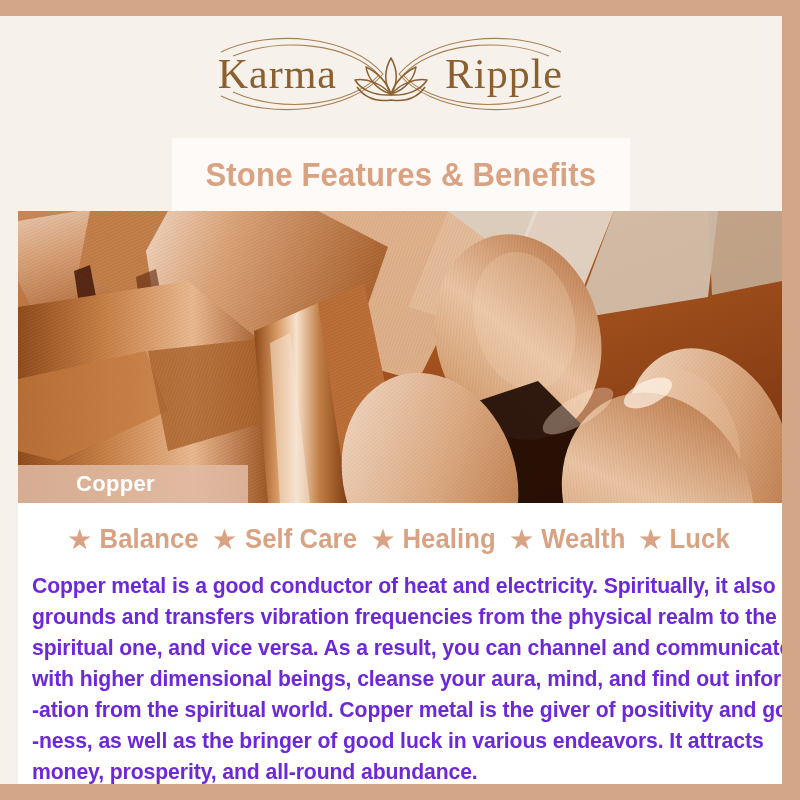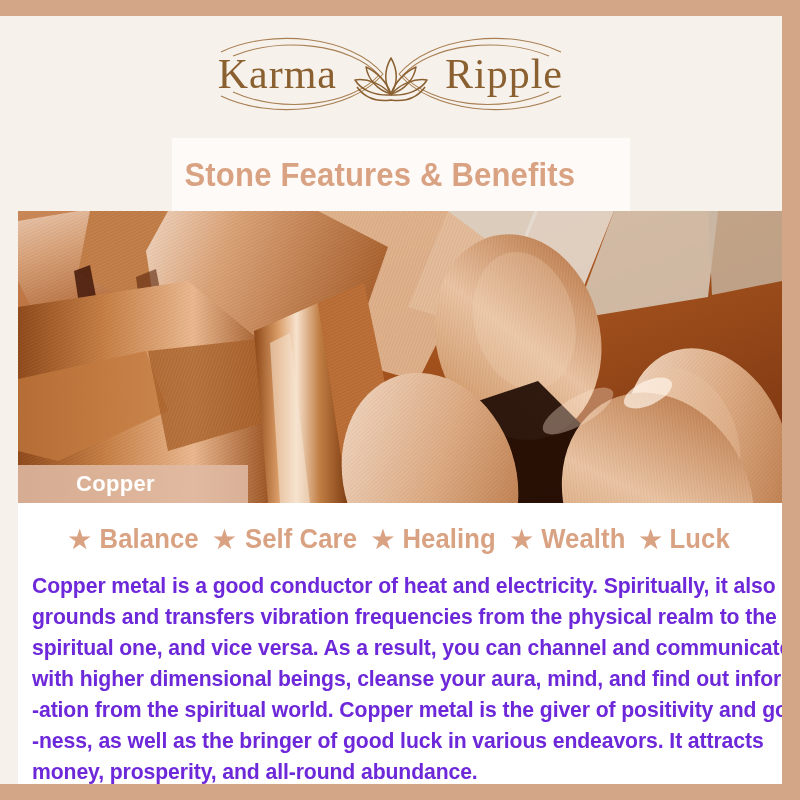--- a/index.html
+++ b/index.html
@@ -66,21 +66,21 @@
   
   .title-banner {
     position: absolute;
     left: 172px;
     top: 122px;
     width: 458px;
     height: 73px;
     background: #fdfaf7;
     display: flex;
     align-items: center;
-    justify-content: flex-start;
+    justify-content: center;
     z-index: 6;
   }
   .title-text {
     font-family: "Liberation Sans Narrow", "Liberation Sans", sans-serif;
     font-weight: bold;
     font-size: 33px;
     color: #d9a282;
     letter-spacing: 0.2px;
     white-space: nowrap;
     transform: scaleX(0.94);

